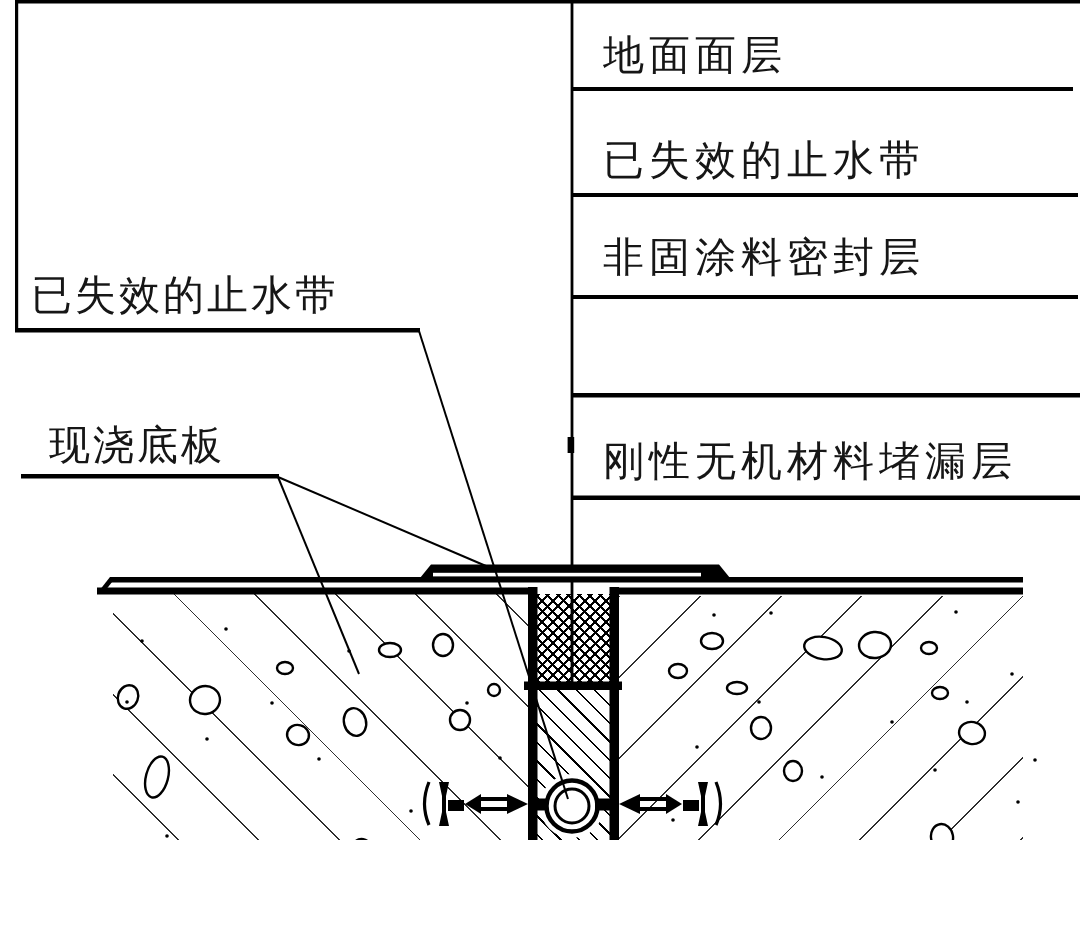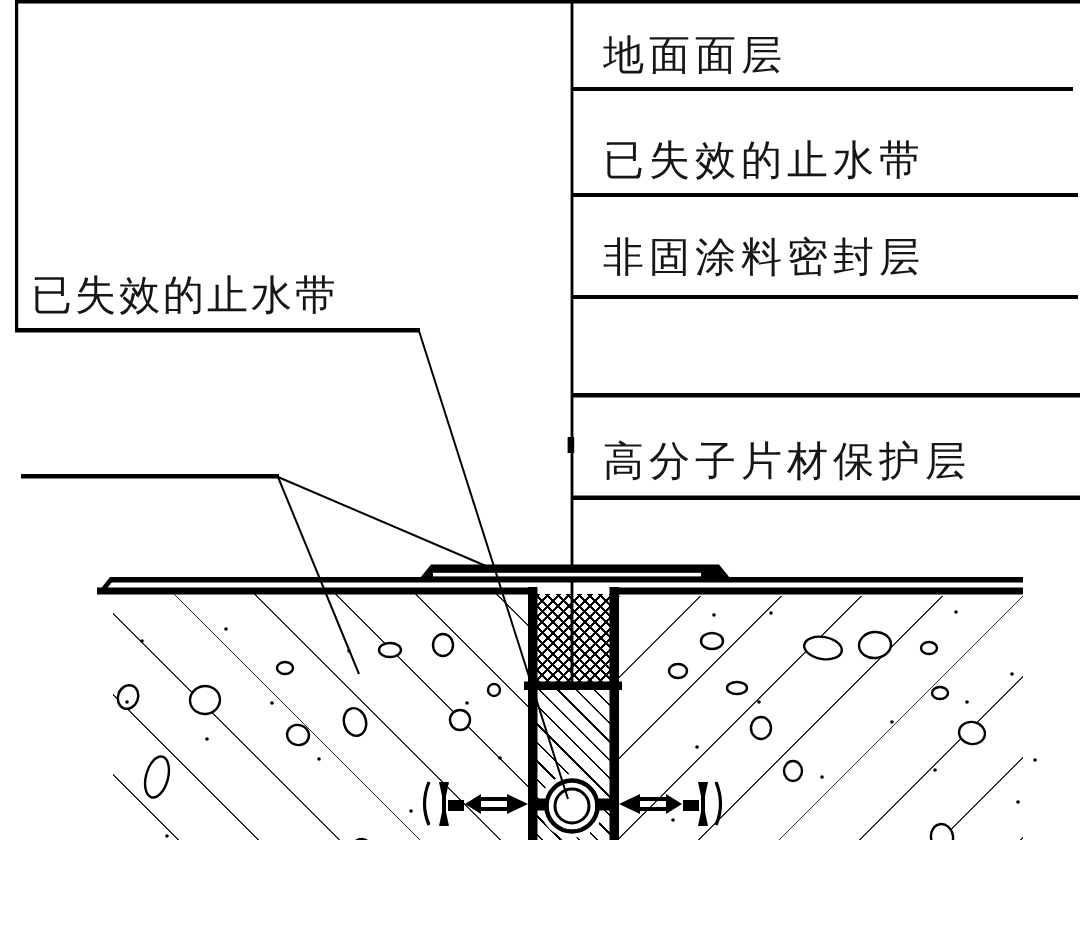--- a/index.html
+++ b/index.html
@@ -188,20 +188,21 @@
     <g stroke="#000" stroke-width="2" fill="none">
       <line x1="404" y1="331" x2="553" y2="799"></line>
       <line x1="263" y1="477" x2="344" y2="674"></line>
       <line x1="263" y1="477" x2="471" y2="566"></line>
     </g>
   </svg>
 
   <div class="r-label" style="top:32px">地面面层</div>
   <div class="r-label" style="top:137px">已失效的止水带</div>
   <div class="r-label" style="top:234px">非固涂料密封层</div>
-  <div class="r-label" style="top:438px">高分子片材保护层</div>
+  <div class="r-label" style="top:438px">刚性无机材料堵漏层</div>
 
   <div class="l-label" style="left:16px; top:272px">已失效的止水带</div>
+  <div class="l-label" style="left:34px; top:422px">现浇底板</div>
 
   <div class="wm-circle"></div>
   <div class="watermark">头条 @工程造价协会</div>
 
 </div>
 
 </body></html>

